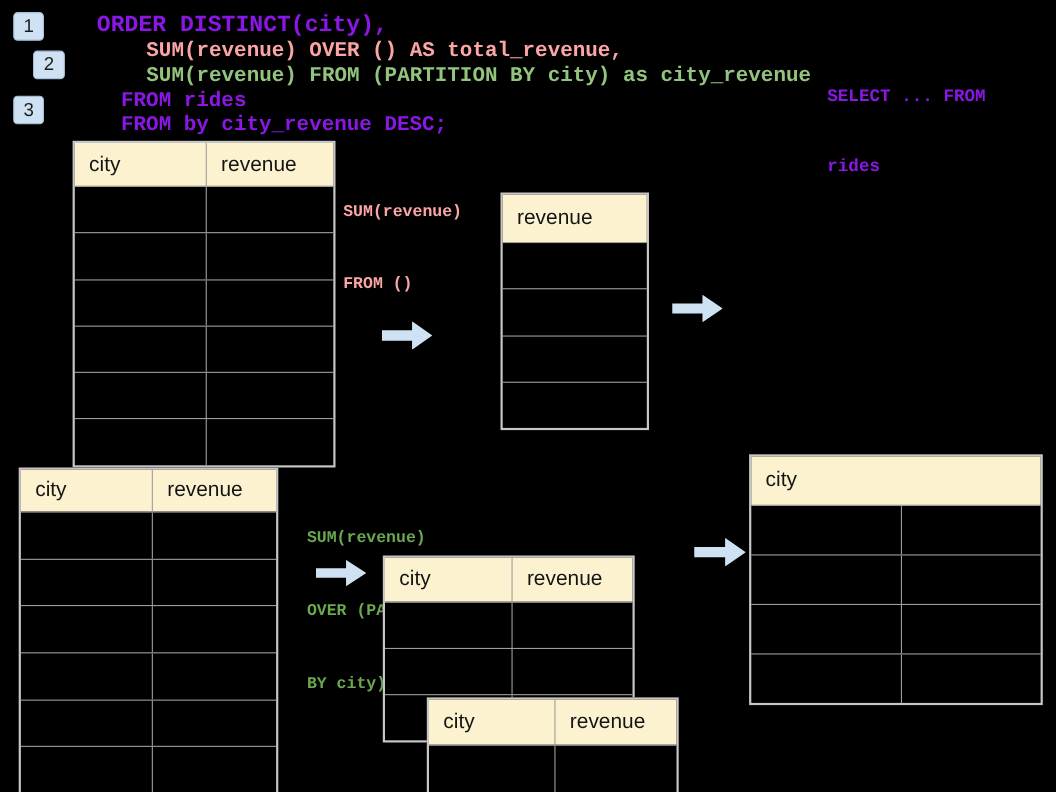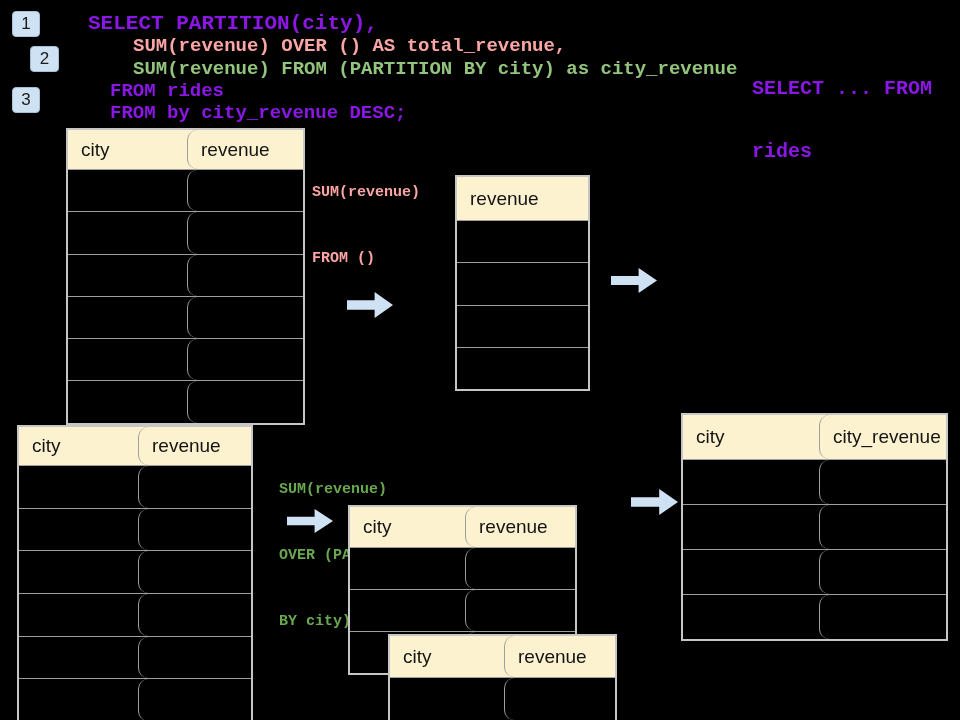--- a/index.html
+++ b/index.html
@@ -18,56 +18,56 @@
     position:absolute;font-family:"Liberation Mono","DejaVu Sans Mono",monospace;
     font-weight:bold;font-size:19px;line-height:23px;white-space:pre;
   }
   .c-purple{color:#8b17e6;}
   .c-red{color:#fca5a5;}
   .c-greenlight{color:#93c47d;}
   .c-green{color:#6aa84f;}
   .code-l1{font-size:21px;}
   .side-code{
     position:absolute;left:752px;top:36px;font-family:"Liberation Mono","DejaVu Sans Mono",monospace;
-    font-weight:bold;font-size:20px;line-height:21px;color:#8b17e6;white-space:pre;
+    font-weight:bold;font-size:16px;line-height:21px;color:#8b17e6;white-space:pre;
   }
   .fn-label{
     position:absolute;font-family:"Liberation Mono","DejaVu Sans Mono",monospace;
     font-weight:bold;font-size:15px;line-height:22px;white-space:pre;
   }
   
   .tbl{
     position:absolute;box-sizing:border-box;border:2px solid #c6c6c6;background:#000;
   }
   .thead{display:flex;background:#fdf2cf;}
   .th{
     box-sizing:border-box;display:flex;align-items:center;padding-left:13px;
     font-size:19px;color:#141414;overflow:hidden;
   }
   .th + .th{border-left:1px solid #9e9e9e;}
   .trow{display:flex;border-top:1px solid #9e9e9e;}
   .td{box-sizing:border-box;}
   .td + .td{border-left:1px solid #9e9e9e;}
-  .grow{flex:1 1 auto;border-radius:10px;}
+  .grow{flex:1 1 auto;}
   
   .arrow{
     position:absolute;background:#cfe2f3;
     clip-path:polygon(0% 32%,60% 32%,60% 0%,100% 50%,60% 100%,60% 68%,0% 68%);
   }
 </style>
 </head>
 <body>
 
 <div class="canvas">
 
   <div class="badge" style="left:12px;top:11px;width:28px;height:26px;">1</div>
   <div class="badge" style="left:30px;top:46px;width:29px;height:26px;">2</div>
   <div class="badge" style="left:12px;top:87px;width:28px;height:26px;">3</div>
 
-  <div class="code-line code-l1 c-purple" style="left:88px;top:12px;">SELECT PARTITION(city),</div>
+  <div class="code-line code-l1 c-purple" style="left:88px;top:12px;">ORDER DISTINCT(city),</div>
   <div class="code-line c-red" style="left:133px;top:35px;">SUM(revenue) OVER () AS total_revenue,</div>
   <div class="code-line c-greenlight" style="left:133px;top:58px;">SUM(revenue) FROM (PARTITION BY city) as city_revenue</div>
   <div class="code-line c-purple" style="left:110px;top:80px;text-align:center;">FROM rides</div>
   <div class="code-line c-purple" style="left:110px;top:102px;">FROM by city_revenue DESC;</div>
 
   <div class="side-code">
     <div>SELECT ... FROM</div>
     <div>rides</div>
   </div>
 
@@ -197,21 +197,20 @@
         <div class="td grow"></div>
       </div>
 
   </div>
 
   <div class="arrow" style="left:631px;top:489px;width:47px;height:26px;"></div>
 
   <div class="tbl" style="left:681px;top:413px;width:267px;">
     <div class="thead" style="height:44px;">
       <div class="th" style="width:136px;">city</div>
-      <div class="th grow">city_revenue</div>
     </div>
     <div class="trow" style="height:44px;">
         <div class="td" style="width:136px;"></div>
         <div class="td grow"></div>
       </div>
     <div class="trow" style="height:44px;">
         <div class="td" style="width:136px;"></div>
         <div class="td grow"></div>
       </div>
     <div class="trow" style="height:44px;">

